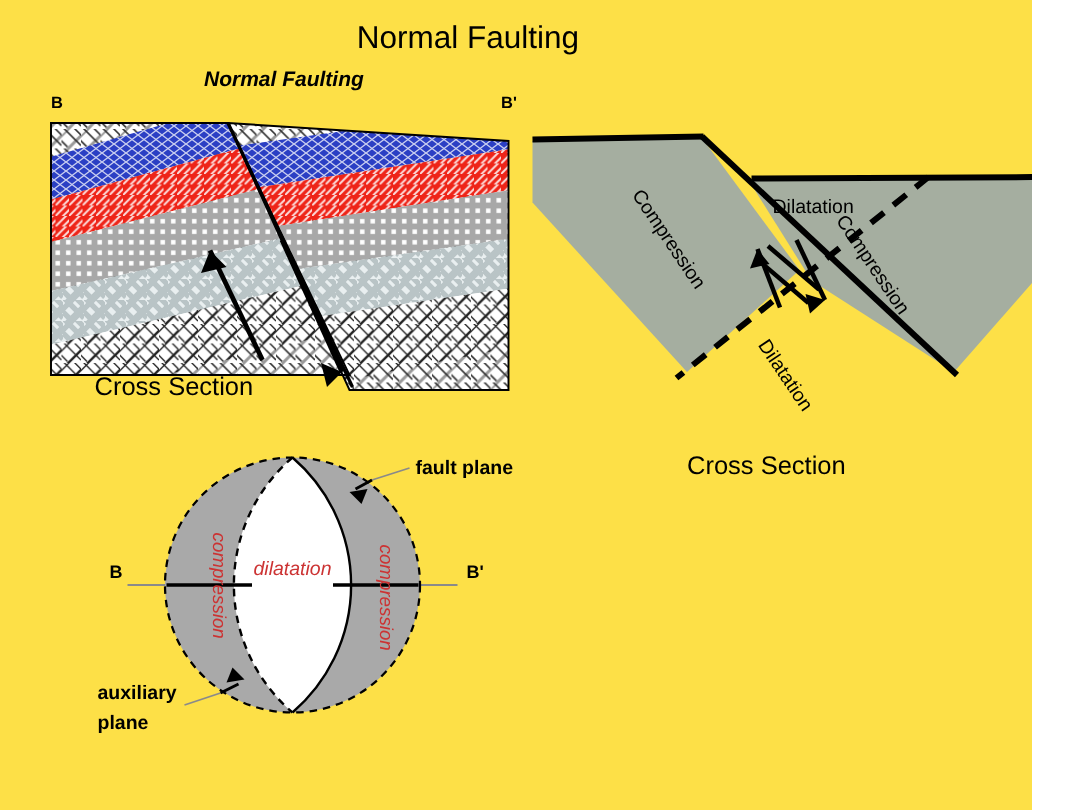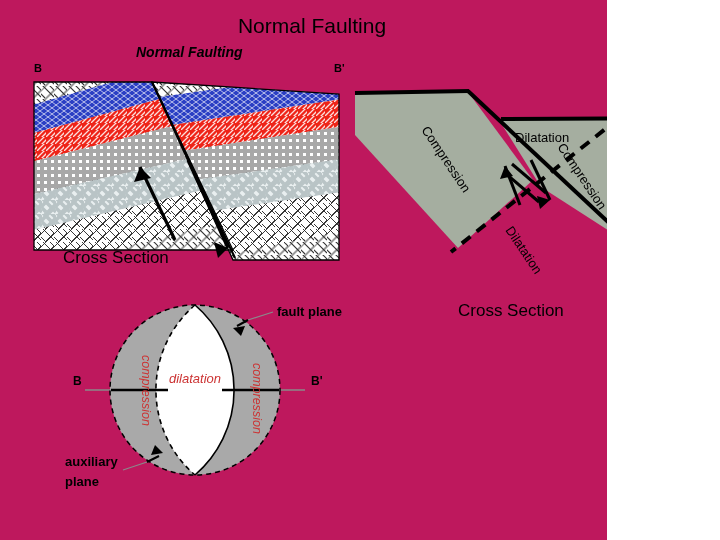--- a/index.html
+++ b/index.html
@@ -2,23 +2,23 @@
 <html><head>
 <meta charset="utf-8">
 <style>
   html, body {
     margin: 0;
     padding: 0;
     background: #ffffff;
   }
   #slide {
     position: relative;
-    width: 607px;
+    width: 688px;
     height: 540px;
-    background: #be185d;
+    background: #fde047;
     overflow: hidden;
     font-family: "Liberation Sans", sans-serif;
   }
   .abs { position: absolute; }
 
   
   #main-title {
     left: 0; top: 14px;
     width: 720px;
     text-align: center;

